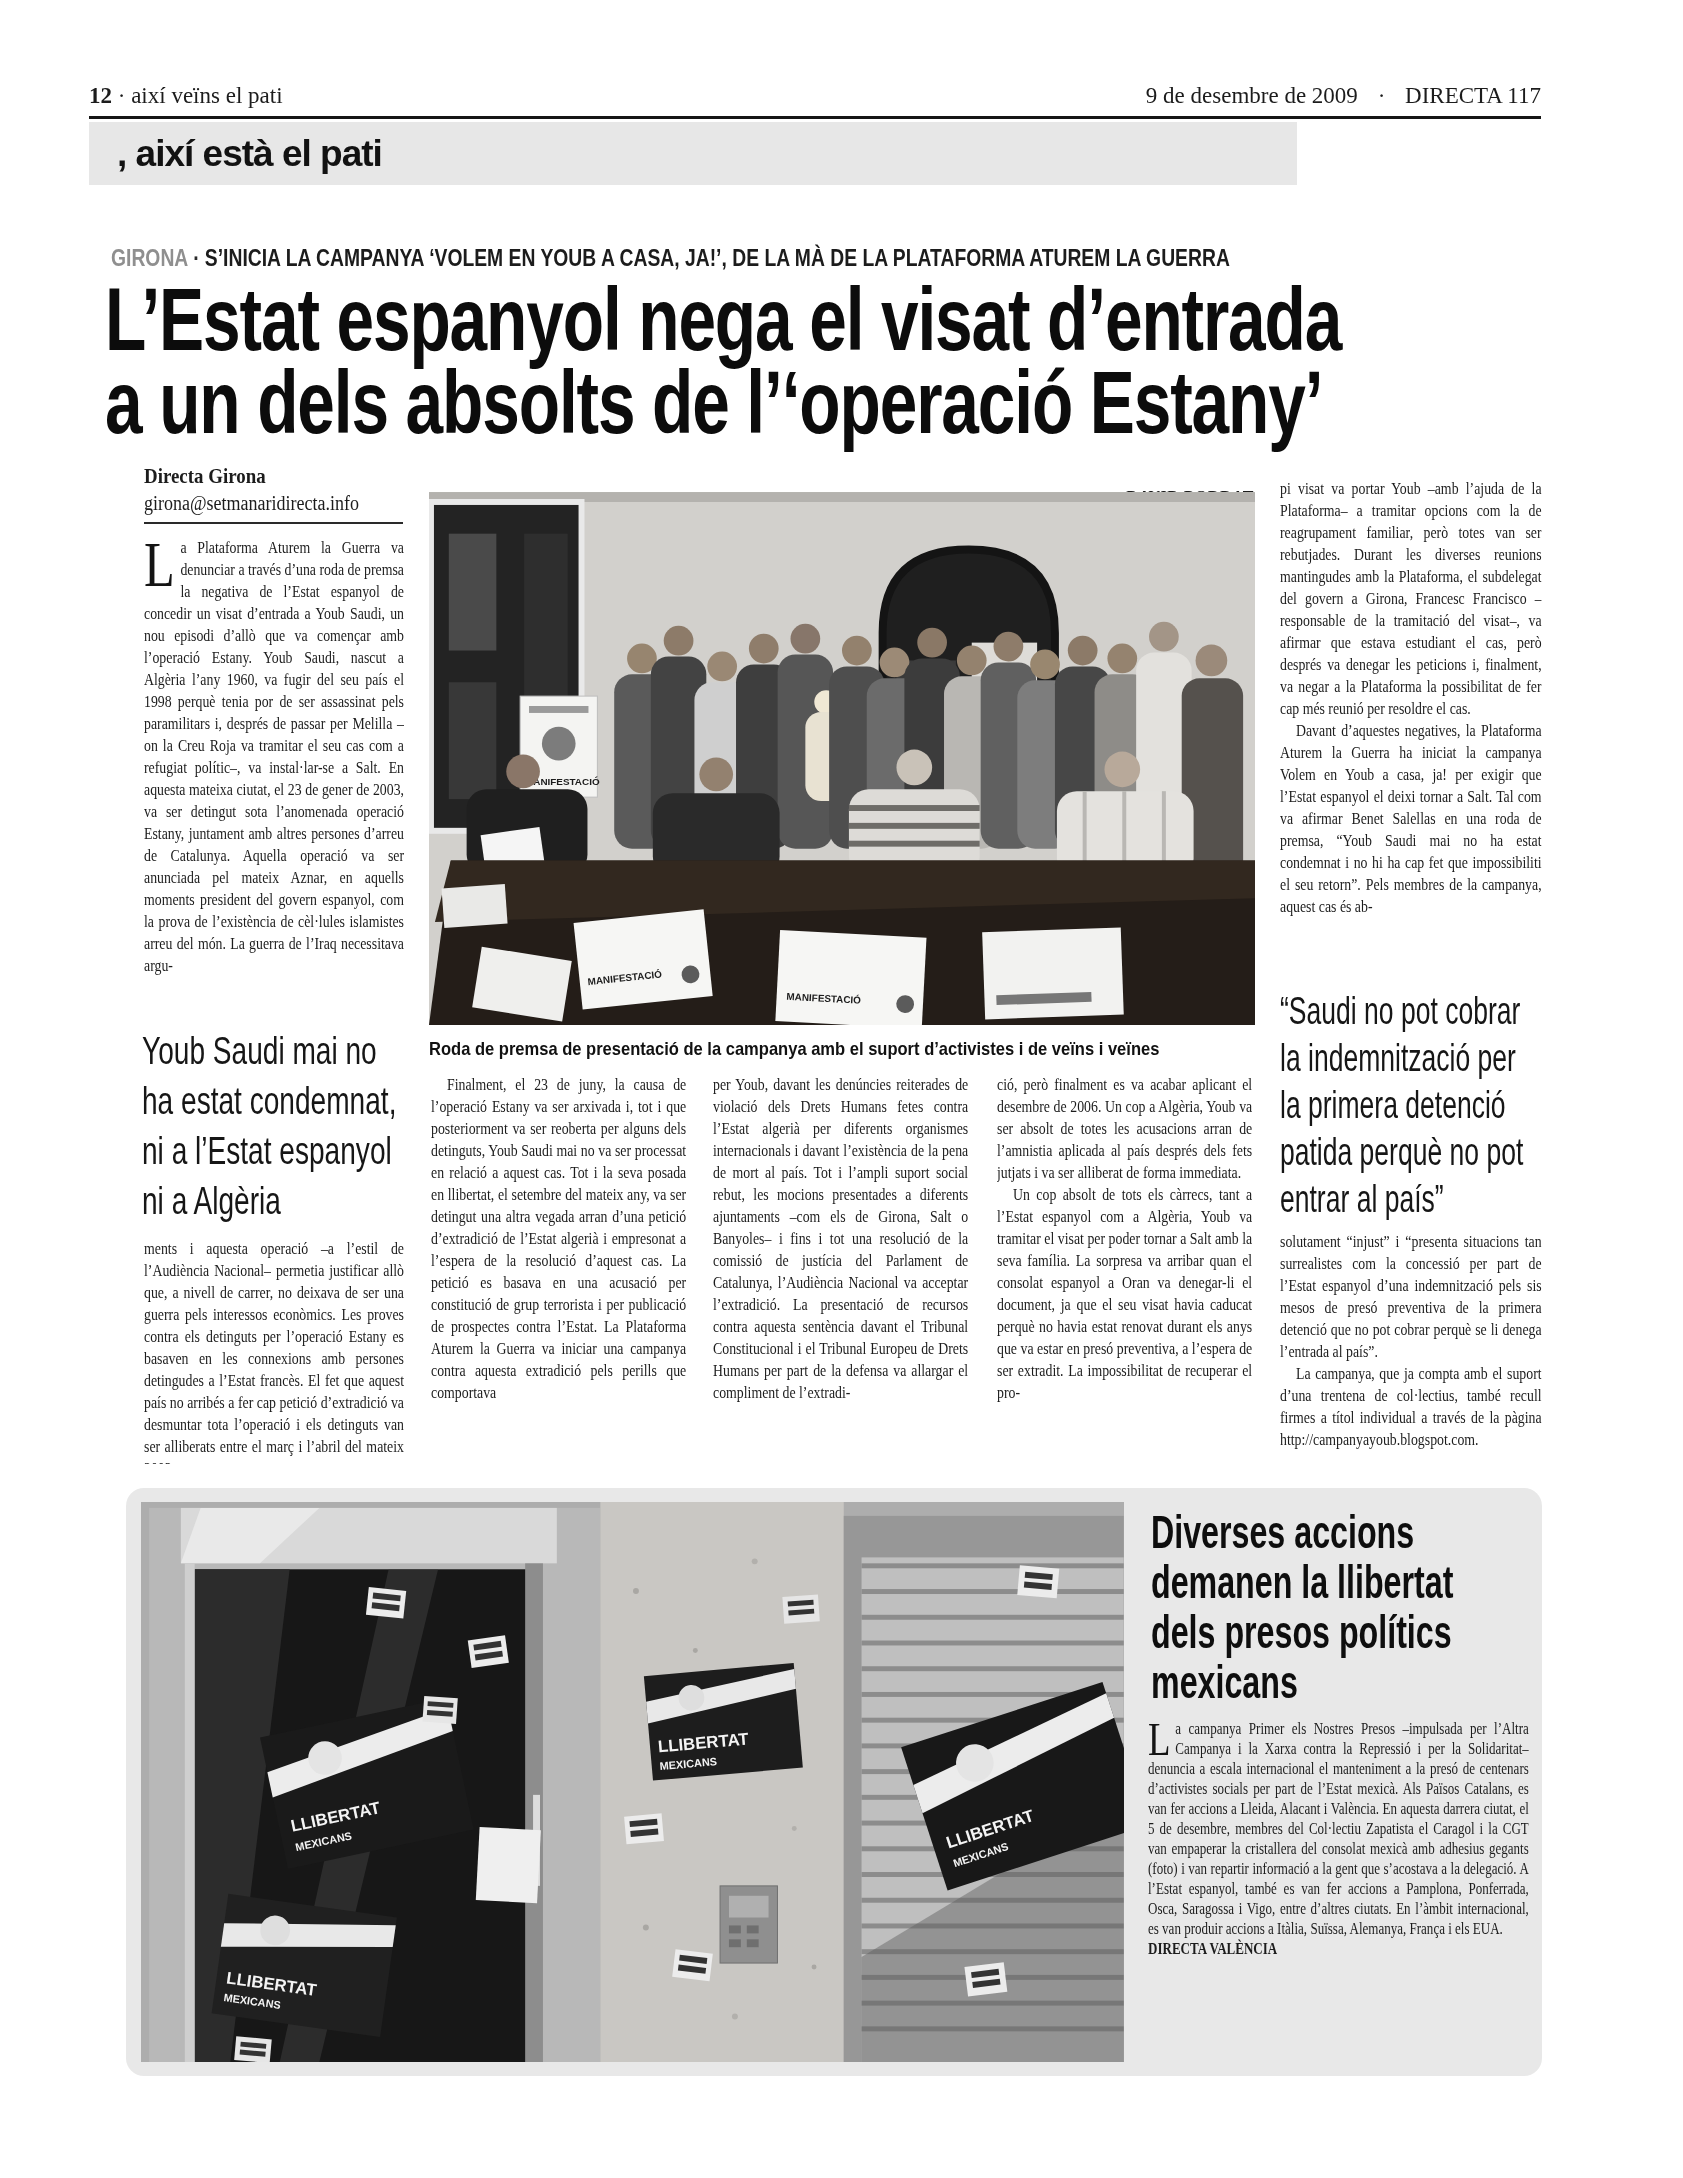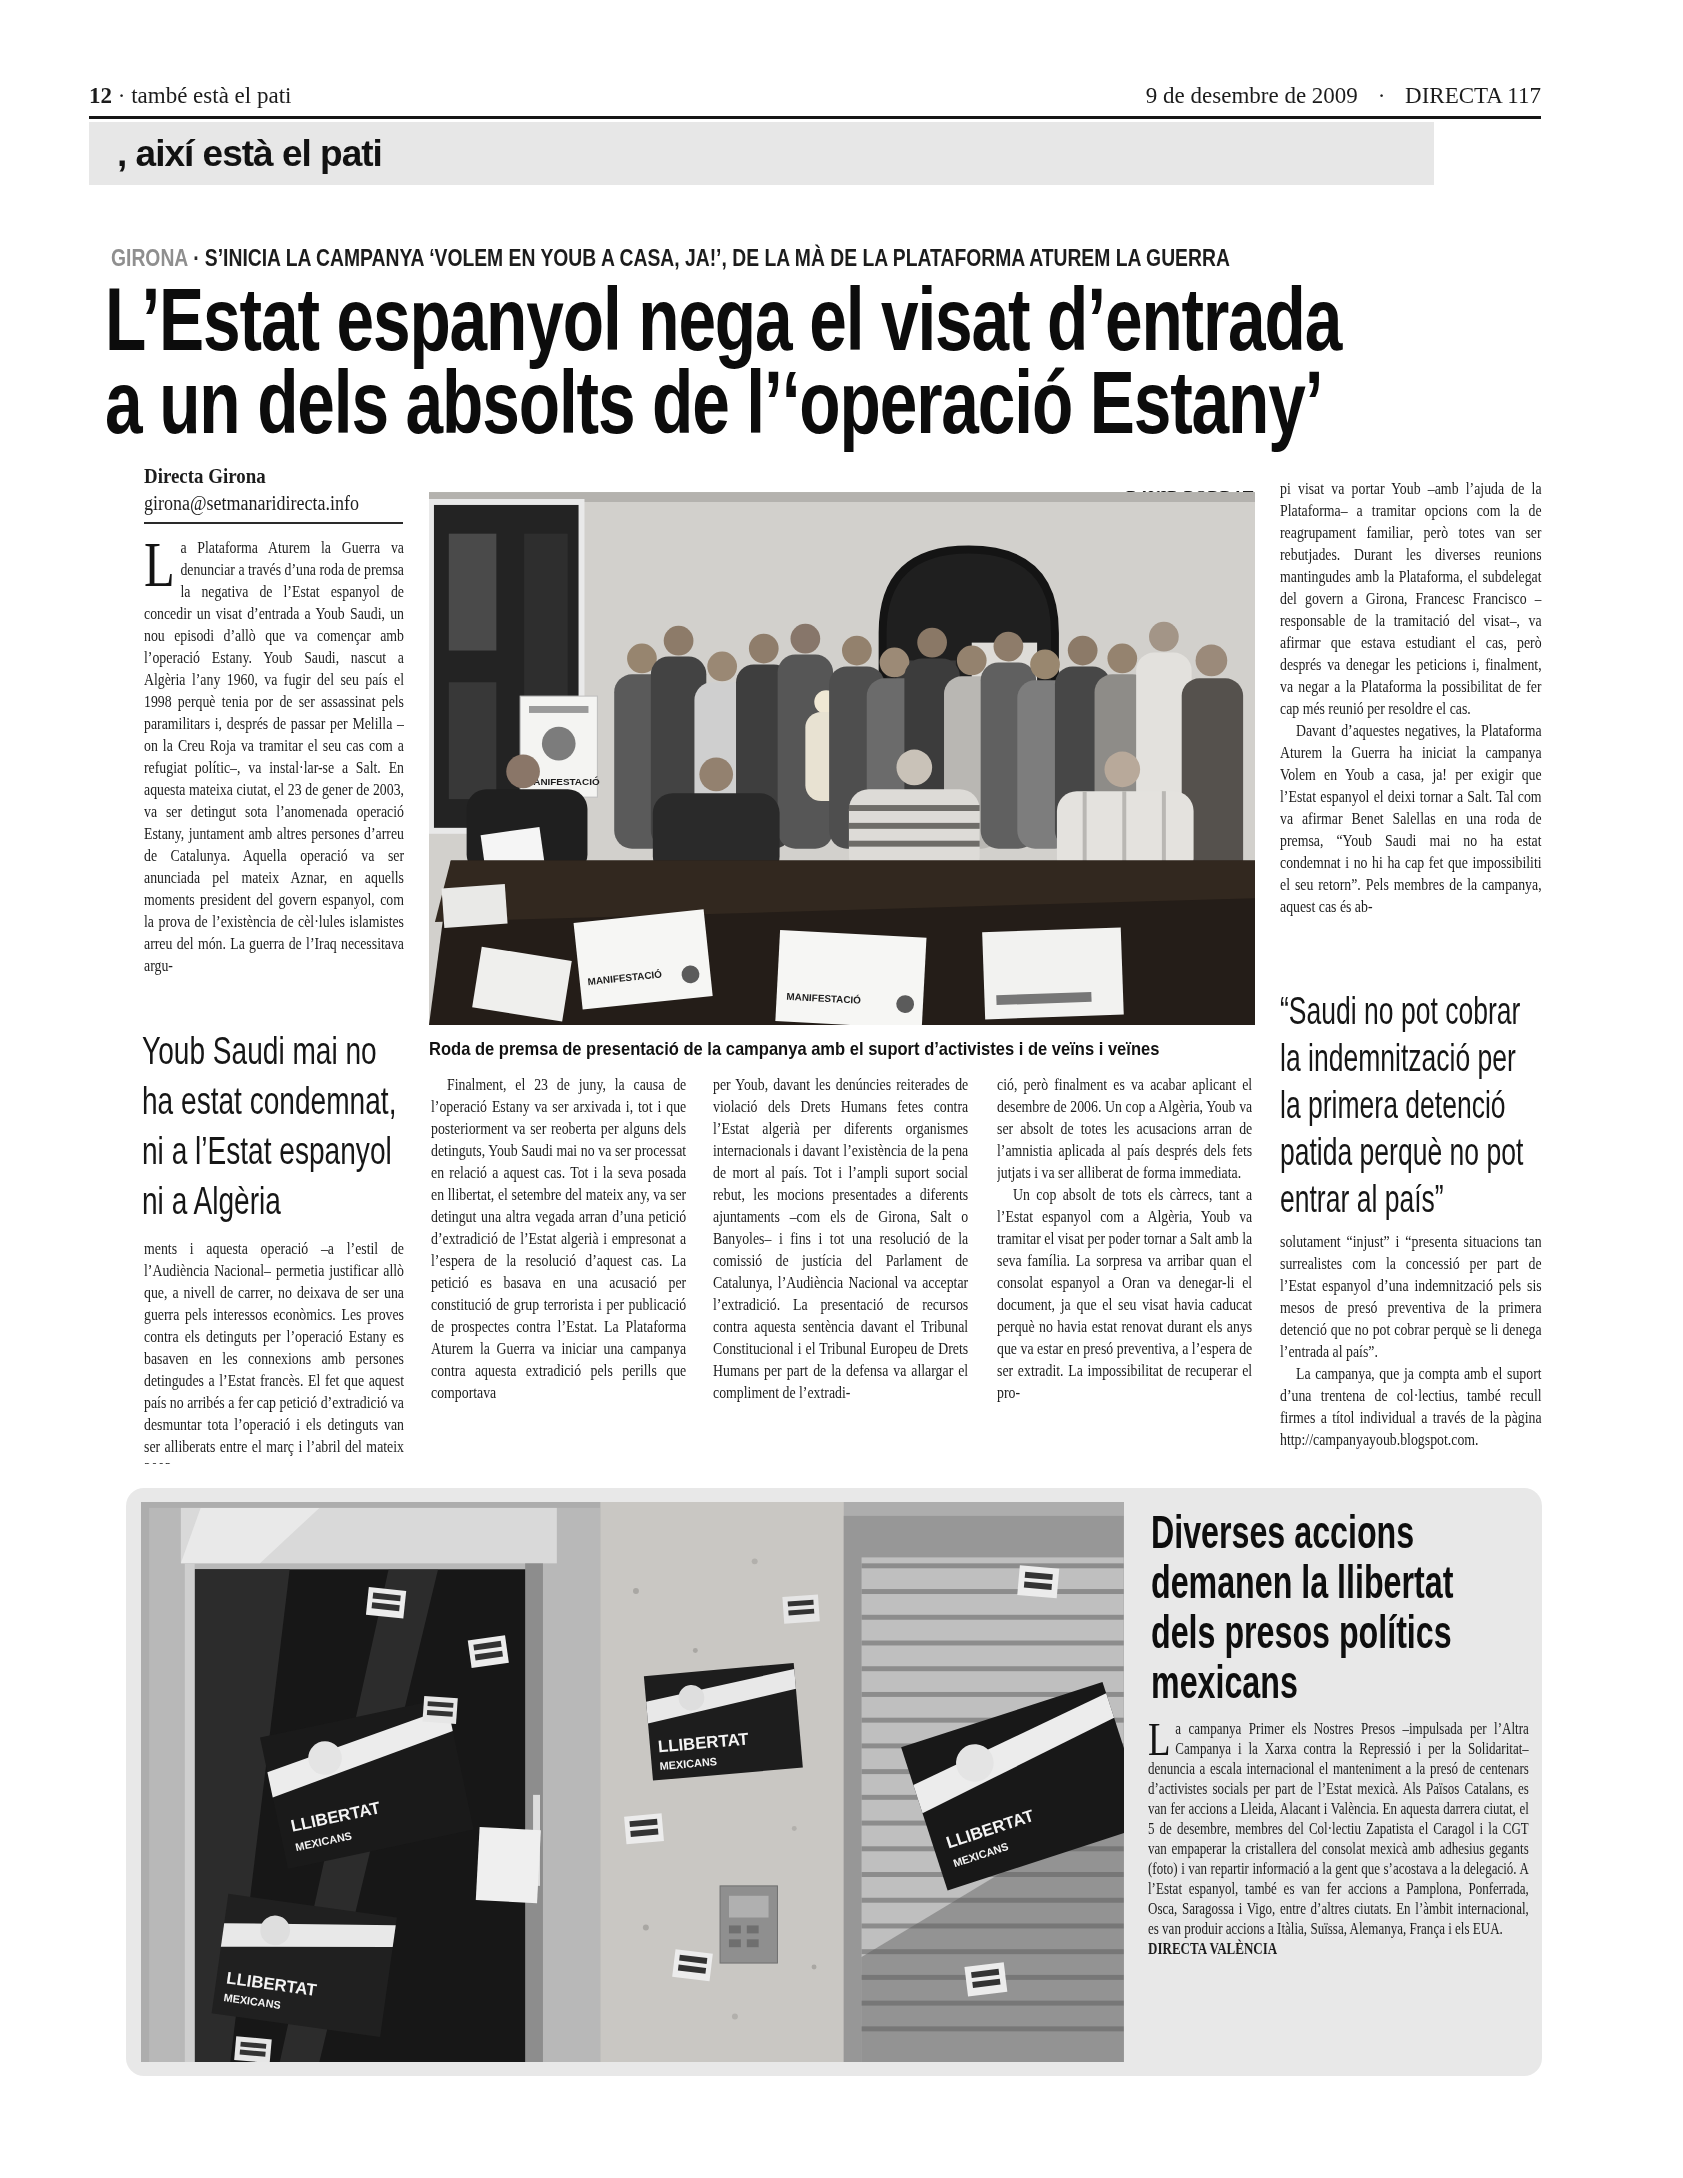--- a/index.html
+++ b/index.html
@@ -11,21 +11,21 @@
   .serif { font-family:"Liberation Serif","DejaVu Serif",serif; }
   .sans  { font-family:"Liberation Sans","DejaVu Sans",sans-serif; }
 
   
   #folio { left:89px; top:83px; width:1452px; display:flex; justify-content:space-between;
            font-size:23px; }
   #folio .bold { font-weight:bold; }
   #folio .right span { margin-left:14px;text-align:right; }
 
   #top-rule { left:89px; top:116px; width:1452px; height:3px; background:#161616; }
-  #band { left:89px; top:122px; width:1345px; height:63px; background:#e7e7e7; }
+  #band { left:89px; top:122px; width:1208px; height:63px; background:#e7e7e7; }
   #band .t { position:absolute; left:28px; top:11px; font-weight:bold; font-size:37px;
              letter-spacing:-1px; color:#121212; }
 
   
   #kicker { left:111px; top:245px; white-space:nowrap; font-weight:bold; font-size:23px;
             transform:scaleX(0.84); transform-origin:0 0; letter-spacing:0; }
   #kicker .loc { color:#8f8f8f; }
   #kicker .sep { color:#2a2a2a; padding:0 6px; }
   #headline { left:105px; top:278px; }
   #headline .hl { white-space:nowrap; font-weight:bold; font-size:89px; line-height:83px;
@@ -78,21 +78,21 @@
   .poster-sub { font:bold 11px "Liberation Sans","DejaVu Sans",sans-serif; fill:#f4f4f4; }
 </style>
 </head>
 <body>
 
 <div id="page">
 
   <div id="folio" class="abs serif">
     <div class="left">
       <span class="bold">12</span>
-      <span>· també està el pati</span>
+      <span>· així veïns el pati</span>
     </div>
     <div class="right">
       <span>9 de desembre de 2009</span>
       <span>·</span>
       <span>DIRECTA 117</span>
     </div>
   </div>
 
   <div id="top-rule" class="abs"></div>
 

